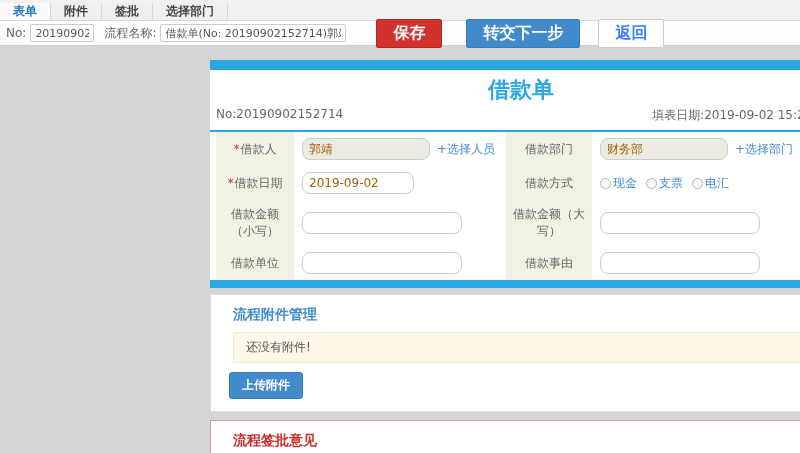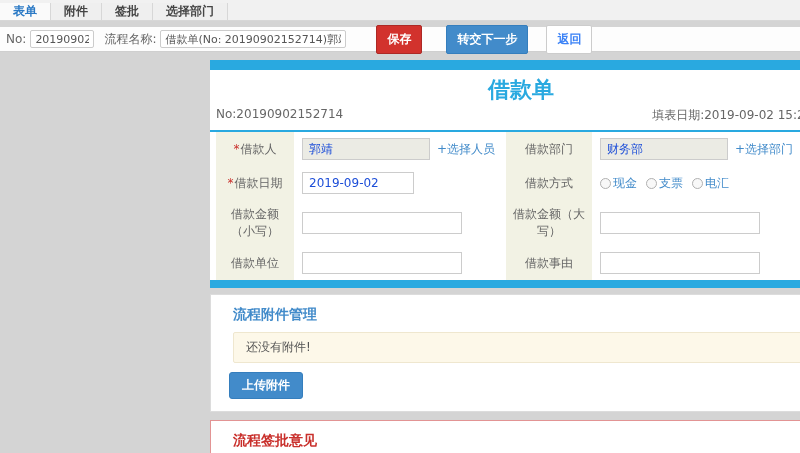--- a/index.html
+++ b/index.html
@@ -18,34 +18,34 @@
     display:flex; align-items:flex-end;
   }
   .tab {
     padding:0 13px; display:flex; align-items:center;
     border-right:1px solid #d7d7d7; color:#444; font-weight:bold;
     cursor:pointer; background:#efefef;
   }
   .tab.active { color:#2a79c5; background:#fafafa; }
   
   .cmdbar {
-    position:absolute; top:27px; left:0; width:800px; height:25px;
+    position:absolute; top:21px; left:0; width:800px; height:25px;
     background:#fdfdfd; border-bottom:1px solid #cfcfcf;
     display:flex; align-items:center; padding:0 6px; color:#666;
   }
   .cmdbar label { margin-right:4px; }
   .txt {
     height:18px; border:1px solid #ccc; border-radius:2px;
     font-size:11px; color:#555; padding:0 4px;
     font-family:inherit; background:#fff;
   }
   #no-input { width:64px; margin-right:10px; }
   #flow-name-input { width:186px; }
   .btn {
-    height:29px; padding:0 10px; font-size:12px; font-weight:bold;
+    height:29px; padding:0 16px; font-size:16px; font-weight:bold;
     border-radius:2px; border:1px solid transparent; cursor:pointer;
     color:#fff; font-family:inherit; line-height:18px;
   }
   .btn-save { background:#d2322d; border-color:#ac2925; margin-left:30px; }
   .btn-next { background:#428bca; border-color:#357ebd; margin-left:24px; }
   .btn-back { background:#fff; border-color:#ccc; color:#3b82f6; margin-left:18px; }
   
   .main { position:absolute; left:210px; top:60px; width:622px; }
   .form-card { background:#fff; }
   .bluebar-top { height:10px; background:#29a9e0; }
@@ -64,22 +64,22 @@
     grid-template-columns:78px 212px 86px 1fr;
   }
   .lbl {
     background:#f2f2e4; color:#666;
     display:flex; align-items:center; justify-content:center;
     text-align:center; padding:6px 5px; line-height:17px;
   }
   .req { color:#c9302c; margin-right:1px; }
   .fld { display:flex; align-items:center; padding:6px 8px; gap:7px; background:#fff; }
   .fld input {
-    height:22px; border:1px solid #ccc; border-radius:0;
-    font-size:12px; padding:0 6px; color:#1d4ed8; font-family:inherit;
+    height:22px; border:1px solid #ccc; border-radius:8px;
+    font-size:12px; padding:0 6px; color:#a16207; font-family:inherit;
   }
   input.dis { background:#ebebe4; width:128px; }
   input.date { width:112px; }
   input.wide { width:160px; }
   a.sel-link { color:#428bca; text-decoration:none; cursor:pointer; white-space:nowrap; }
   .radios { display:flex; align-items:center; gap:9px; }
   .radio-opt { display:flex; align-items:center; gap:2px; color:#428bca; cursor:pointer; }
   .radio-circle {
     width:11px; height:11px; border-radius:50%;
     border:1px solid #b0b0b0; background:#f8f8f8; display:inline-block;

